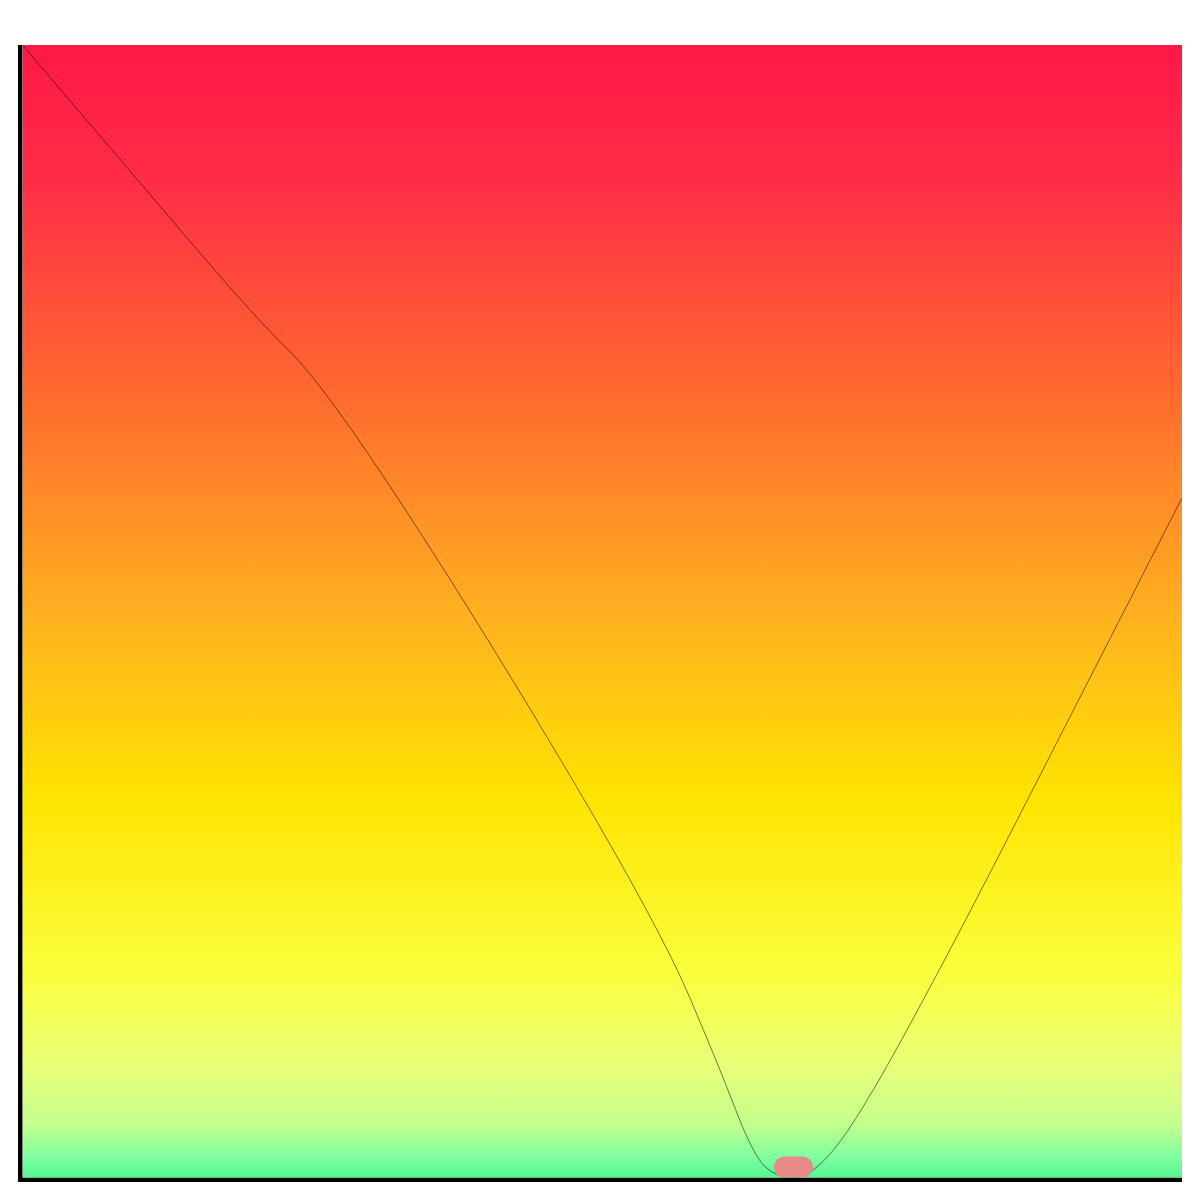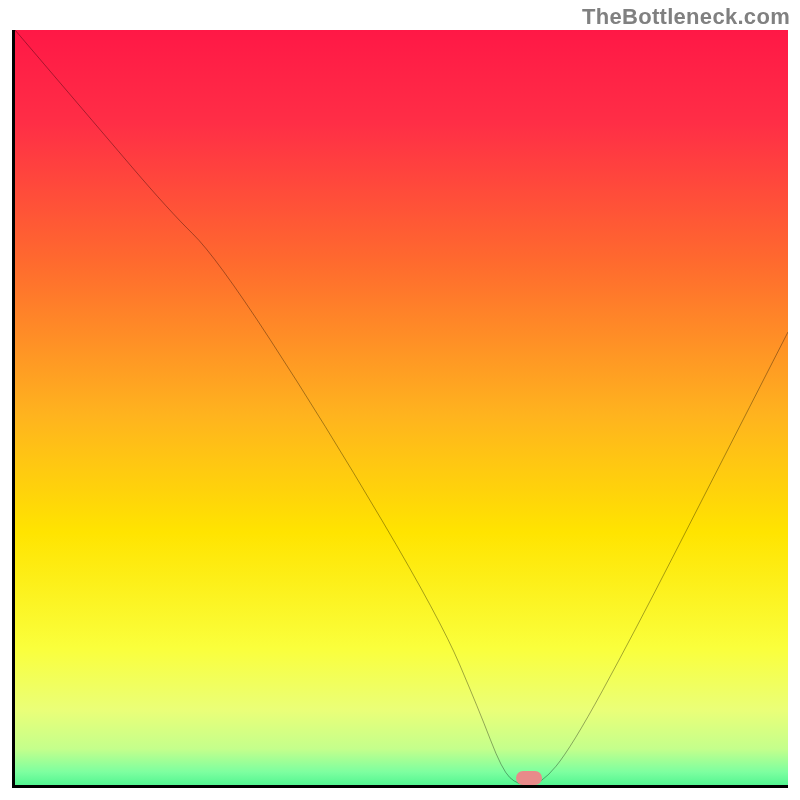--- a/index.html
+++ b/index.html
@@ -53,21 +53,20 @@
     height: 14px;
     border-radius: 7px;
     z-index: 3;
   }
 </style>
 </head>
 <body>
 
 <div class="chart-wrap">
 
-  <div class="watermark">TheBottleneck.com</div>
 
   <div class="plot-area">
     <svg class="gradient-bg" viewBox="0 0 100 100" preserveAspectRatio="none">
       <defs>
         <linearGradient id="bg-grad" x1="0" y1="0" x2="0" y2="1">
             <stop offset="0%" stop-color="#ff1846"></stop>
             <stop offset="12%" stop-color="#ff2e46"></stop>
             <stop offset="30%" stop-color="#ff6a2e"></stop>
             <stop offset="50%" stop-color="#ffb41e"></stop>
             <stop offset="65%" stop-color="#ffe400"></stop>

